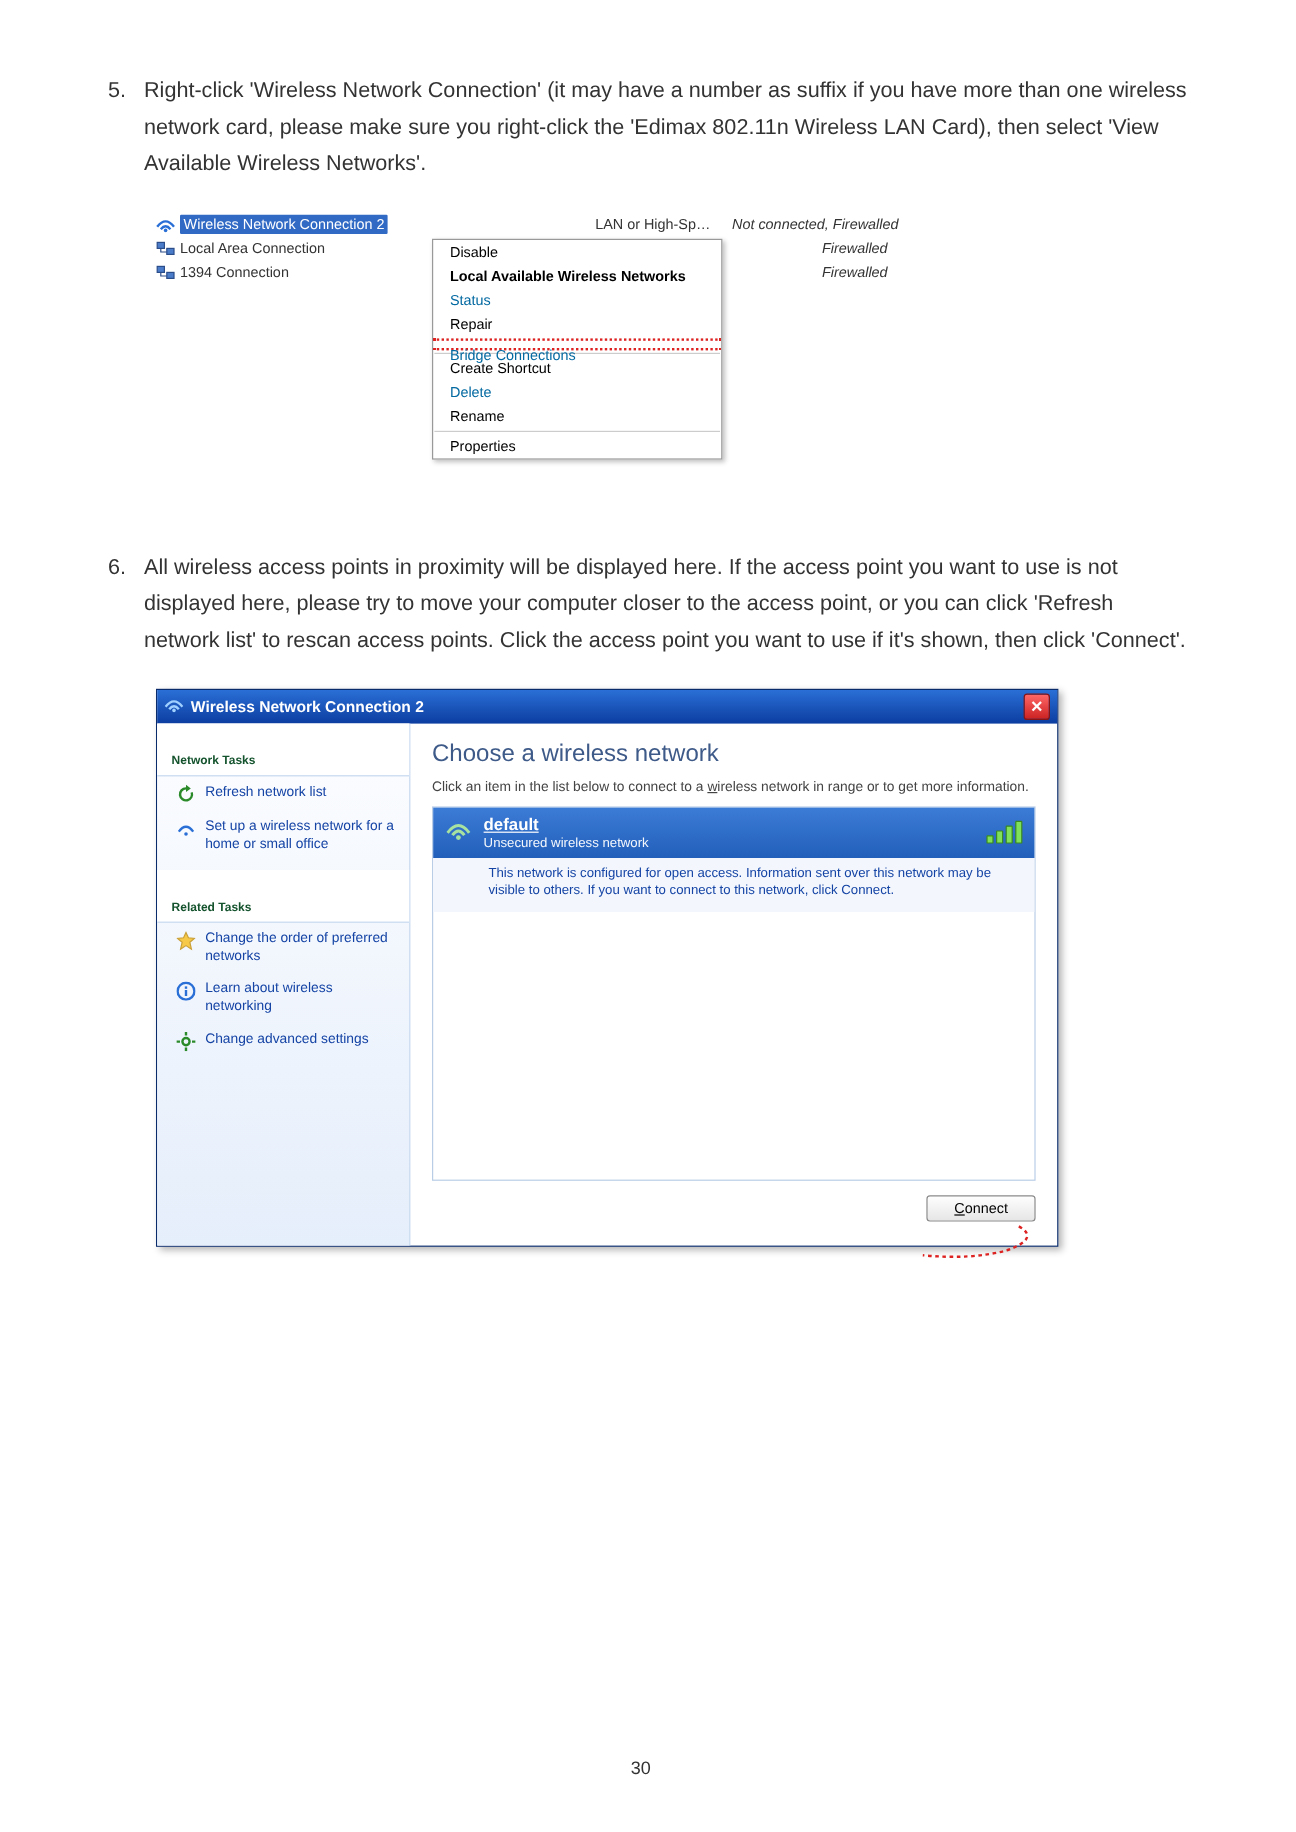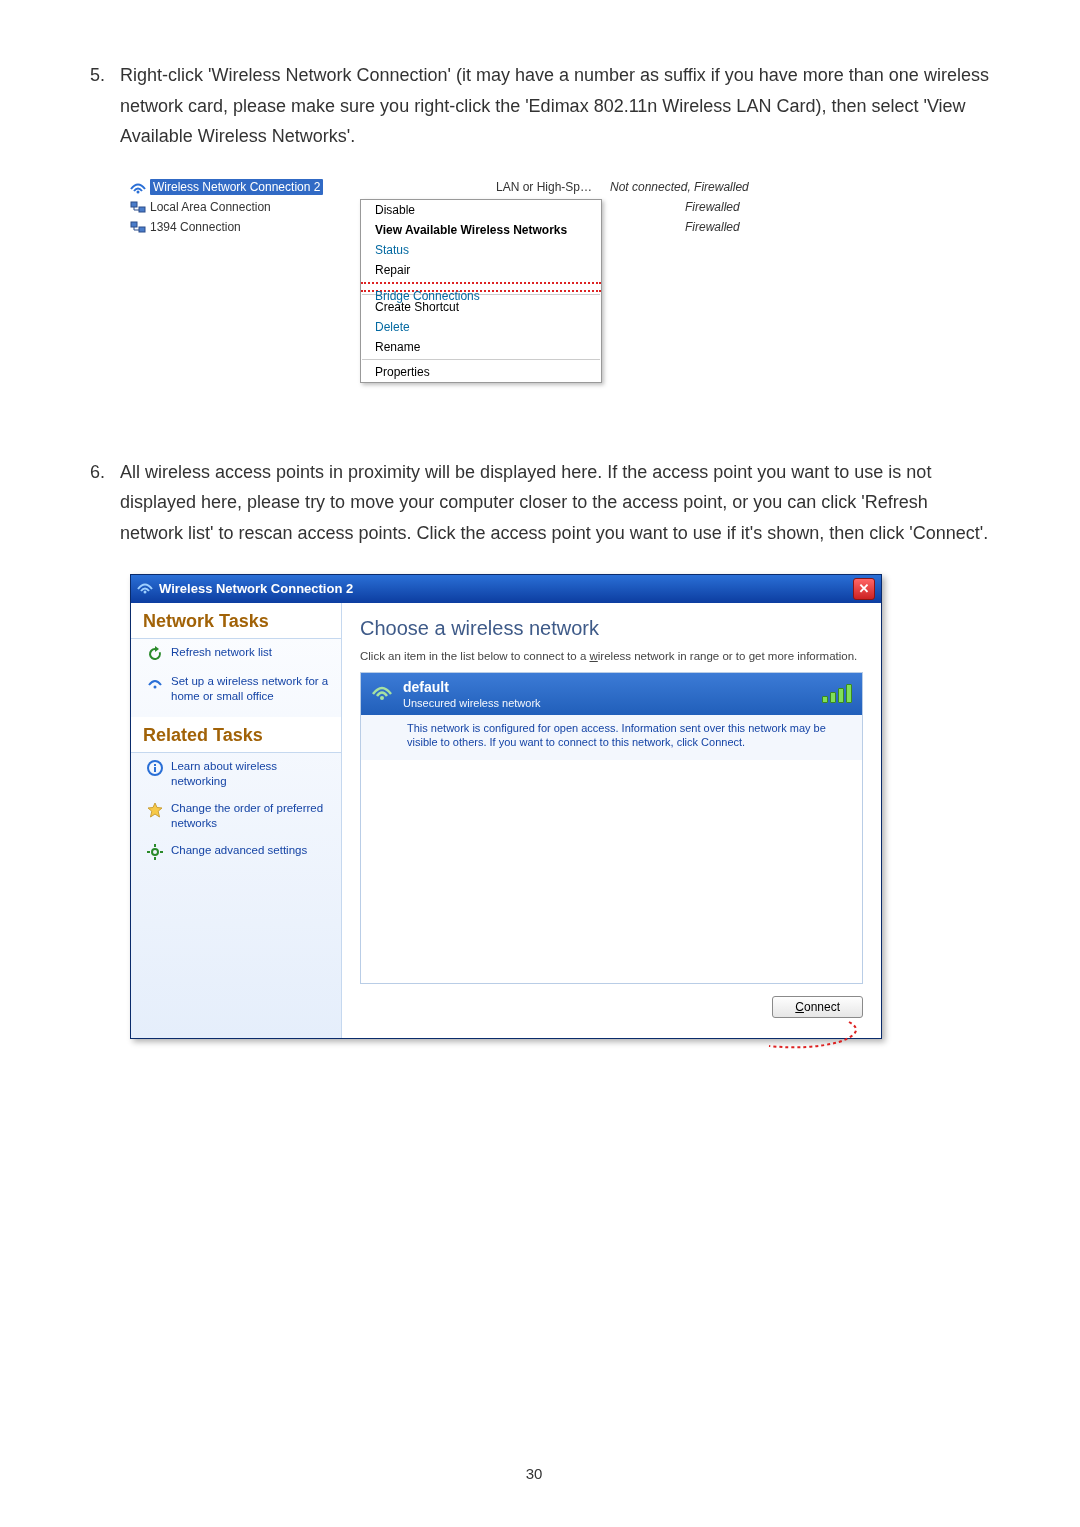--- a/index.html
+++ b/index.html
@@ -143,24 +143,24 @@
     min-height: 435px;
   }
   .fig2-sidebar {
     width: 210px;
     background: linear-gradient(#fcfdff, #e5eefb);
     border-right: 1px solid #c5d8ef;
     display: flex;
     flex-direction: column;
   }
   .side-section-title {
-    color: #a16207;
+    color: #14532d;
     font-weight: bold;
-    font-size: 18px;
-    padding: 8px 12px 6px 12px;
+    font-size: 10px;
+    padding: 26px 12px 6px 12px;
     border-bottom: 1px solid #c5d8ef;
     background: #fff;
   }
   .side-link {
     display: flex;
     align-items: flex-start;
     gap: 8px;
     padding: 6px 12px 6px 16px;
     color: #1544a5;
     font-size: 11.5px;
@@ -201,20 +201,21 @@
     background: linear-gradient(#3c7bd6, #215fba);
     color: #fff;
     display: flex;
     align-items: center;
     padding: 6px 10px;
     gap: 10px;
   }
   .net-item-header .ssid {
     font-size: 14px;
     font-weight: bold;
+    text-decoration: underline;
   }
   .net-item-header .subline {
     font-size: 11px;
     opacity: .95;
     margin-top: 2px;
   }
   .sigbars {
     margin-left: auto;
     display: flex;
     align-items: flex-end;
@@ -313,21 +314,21 @@
             </svg>
         </span>
         <span>1394 Connection</span>
       </div>
       <div class="fig1-mid"></div>
       <div class="fig1-right">Firewalled</div>
     </div>
 
     <div class="ctxmenu">
       <div class="ctxmenu-item">Disable</div>
-      <div class="ctxmenu-item bold">View Available Wireless Networks</div>
+      <div class="ctxmenu-item bold">Local Available Wireless Networks</div>
       <div class="ctxmenu-item disabled">Status</div>
       <div class="ctxmenu-item">Repair</div>
       <div class="ctxmenu-sep dotted"></div>
       <div class="ctxmenu-item disabled">Bridge Connections</div>
       <div class="ctxmenu-sep dotted" style="margin-top:-16px"></div>
       <div class="ctxmenu-sep"></div>
       <div class="ctxmenu-item">Create Shortcut</div>
       <div class="ctxmenu-item disabled">Delete</div>
       <div class="ctxmenu-item">Rename</div>
       <div class="ctxmenu-sep"></div>
@@ -373,34 +374,34 @@
                 <path d="M2 10 Q8 2 14 10" stroke="#2a6fd6" stroke-width="2" fill="none"></path>
                 <circle cx="8" cy="12" r="1.5" fill="#2a6fd6"></circle>
               </svg>
           </span>
           <span>Set up a wireless network for a home or small office</span>
         </div>
         <div class="side-section-title" style="margin-top:8px">Related Tasks</div>
         <div class="side-link">
           <span class="link-icon">
             <svg viewBox="0 0 16 16">
+                <path d="M8 1l2 4.5 5 .5-3.8 3.2L12.5 15 8 12 3.5 15l1.3-5.8L1 6l5-.5z" fill="#f7c948" stroke="#caa038"></path>
+              </svg>
+          </span>
+          <span>Change the order of preferred networks</span>
+        </div>
+        <div class="side-link">
+          <span class="link-icon">
+            <svg viewBox="0 0 16 16">
                 <circle cx="8" cy="8" r="7" fill="none" stroke="#2a6fd6" stroke-width="2"></circle>
                 <rect x="7" y="7" width="2" height="5" fill="#2a6fd6"></rect>
                 <rect x="7" y="4" width="2" height="2" fill="#2a6fd6"></rect>
               </svg>
           </span>
           <span>Learn about wireless networking</span>
-        </div>
-        <div class="side-link">
-          <span class="link-icon">
-            <svg viewBox="0 0 16 16">
-                <path d="M8 1l2 4.5 5 .5-3.8 3.2L12.5 15 8 12 3.5 15l1.3-5.8L1 6l5-.5z" fill="#f7c948" stroke="#caa038"></path>
-              </svg>
-          </span>
-          <span>Change the order of preferred networks</span>
         </div>
         <div class="side-link">
           <span class="link-icon">
             <svg viewBox="0 0 16 16">
                 <circle cx="8" cy="8" r="3" fill="none" stroke="#2a8a2a" stroke-width="2"></circle>
                 <g stroke="#2a8a2a" stroke-width="2">
                   <line x1="8" y1="0" x2="8" y2="3"></line>
                   <line x1="8" y1="13" x2="8" y2="16"></line>
                   <line x1="0" y1="8" x2="3" y2="8"></line>
                   <line x1="13" y1="8" x2="16" y2="8"></line>

